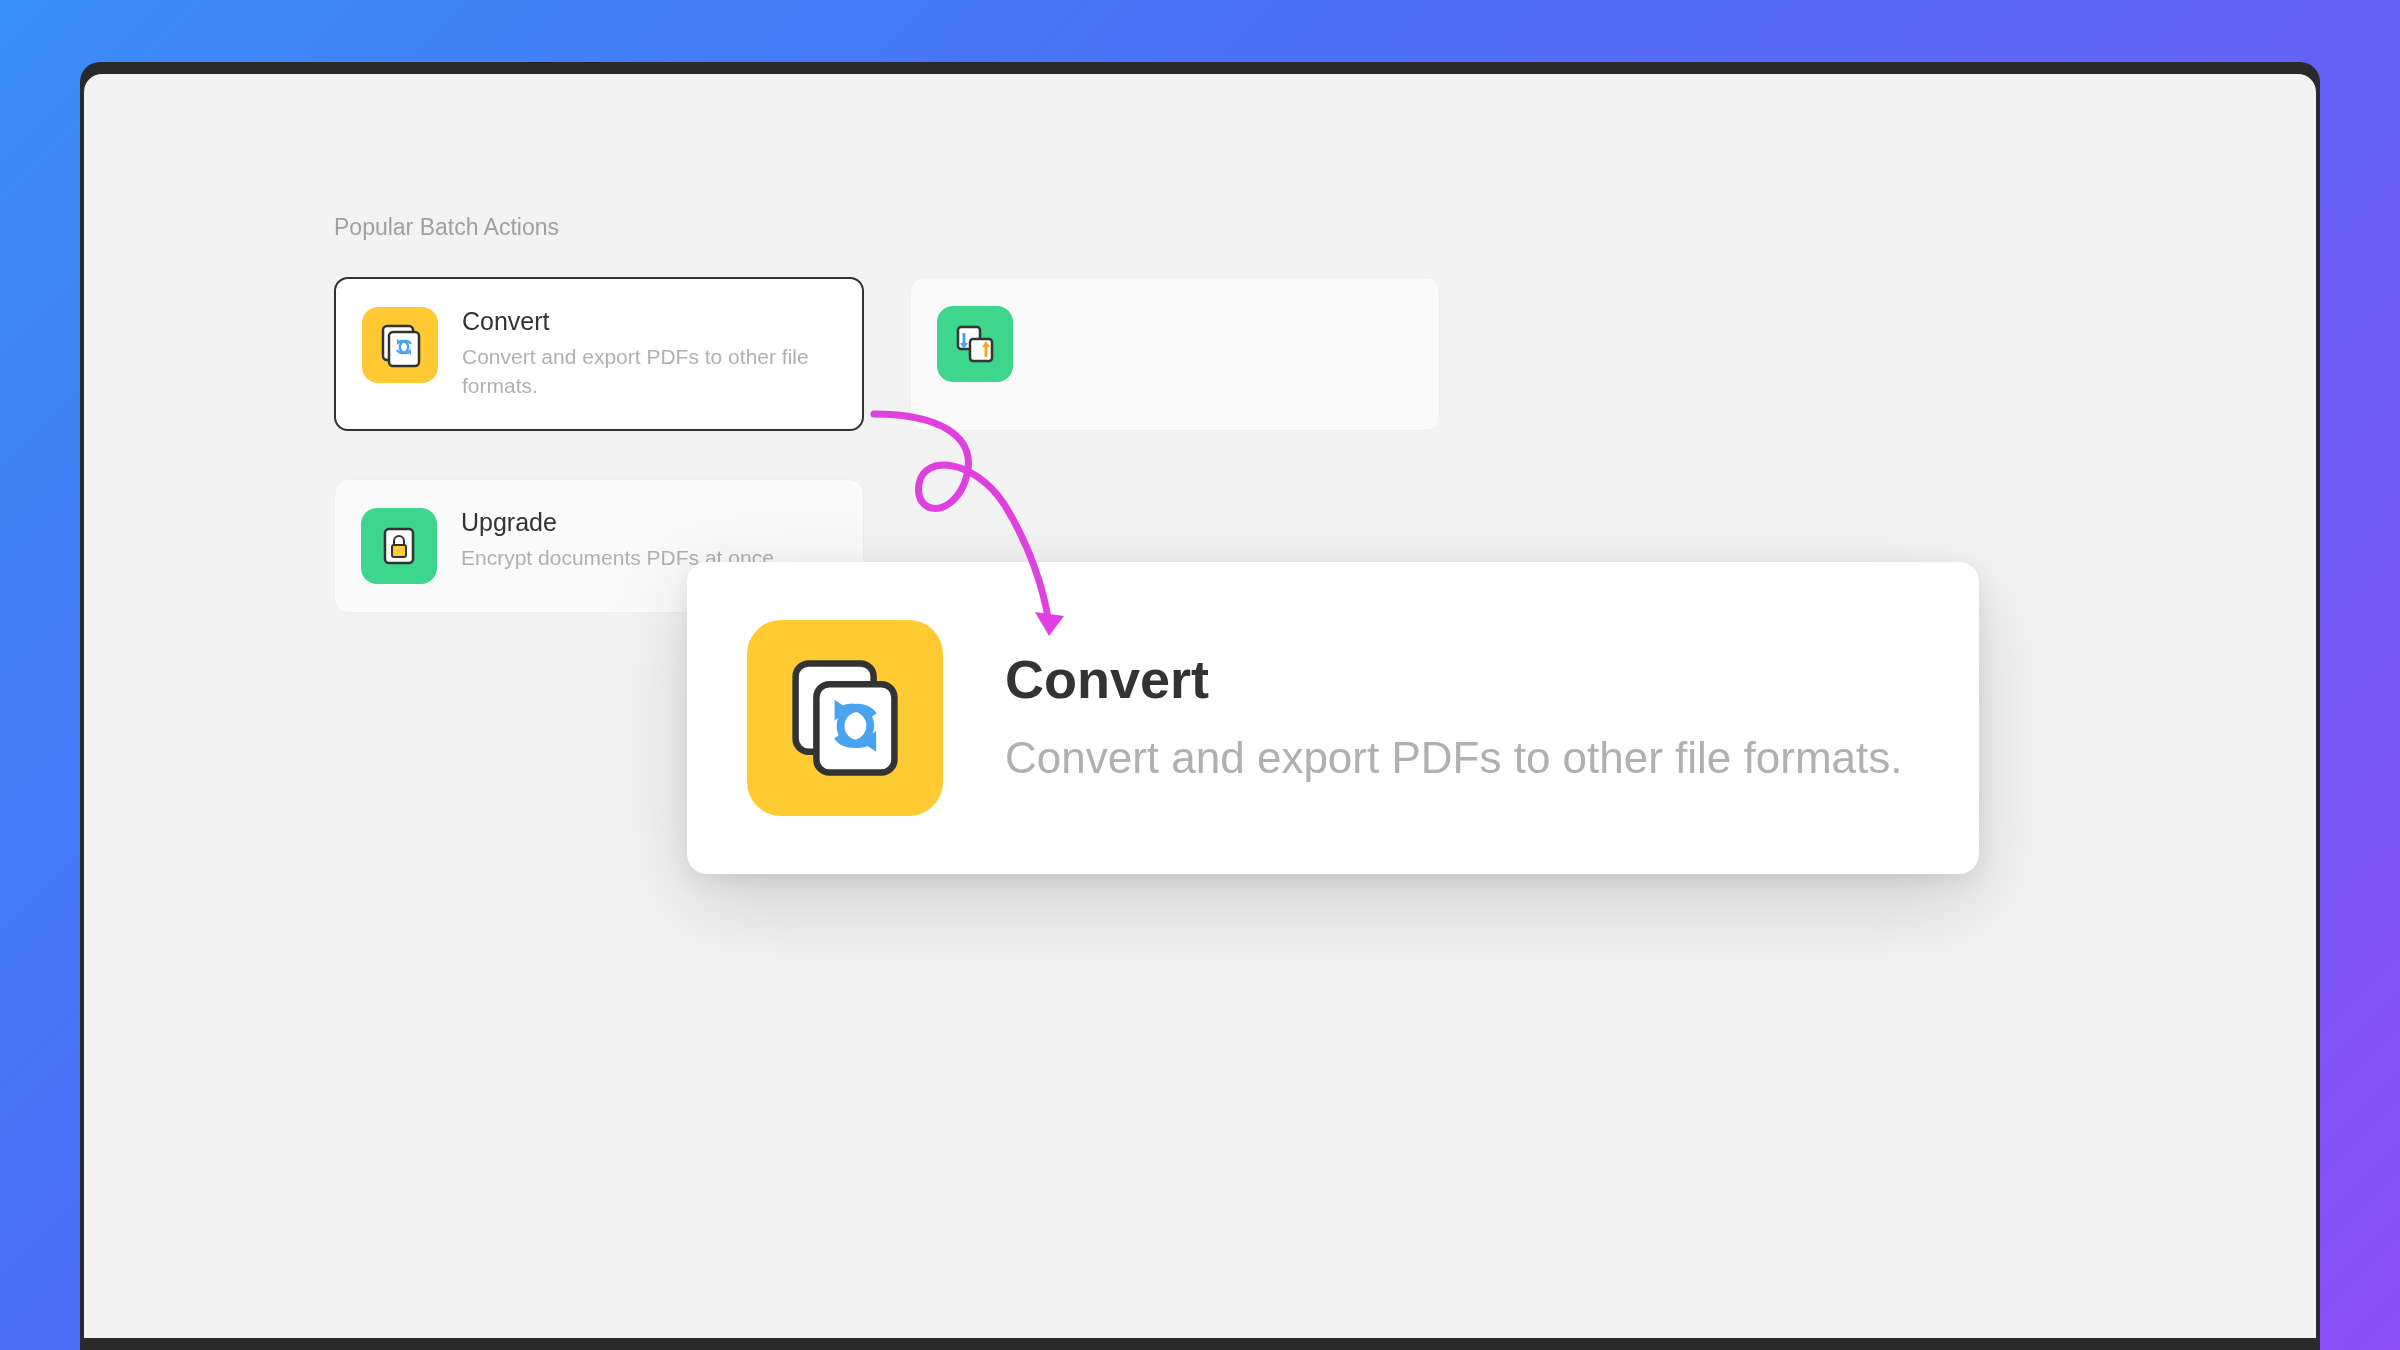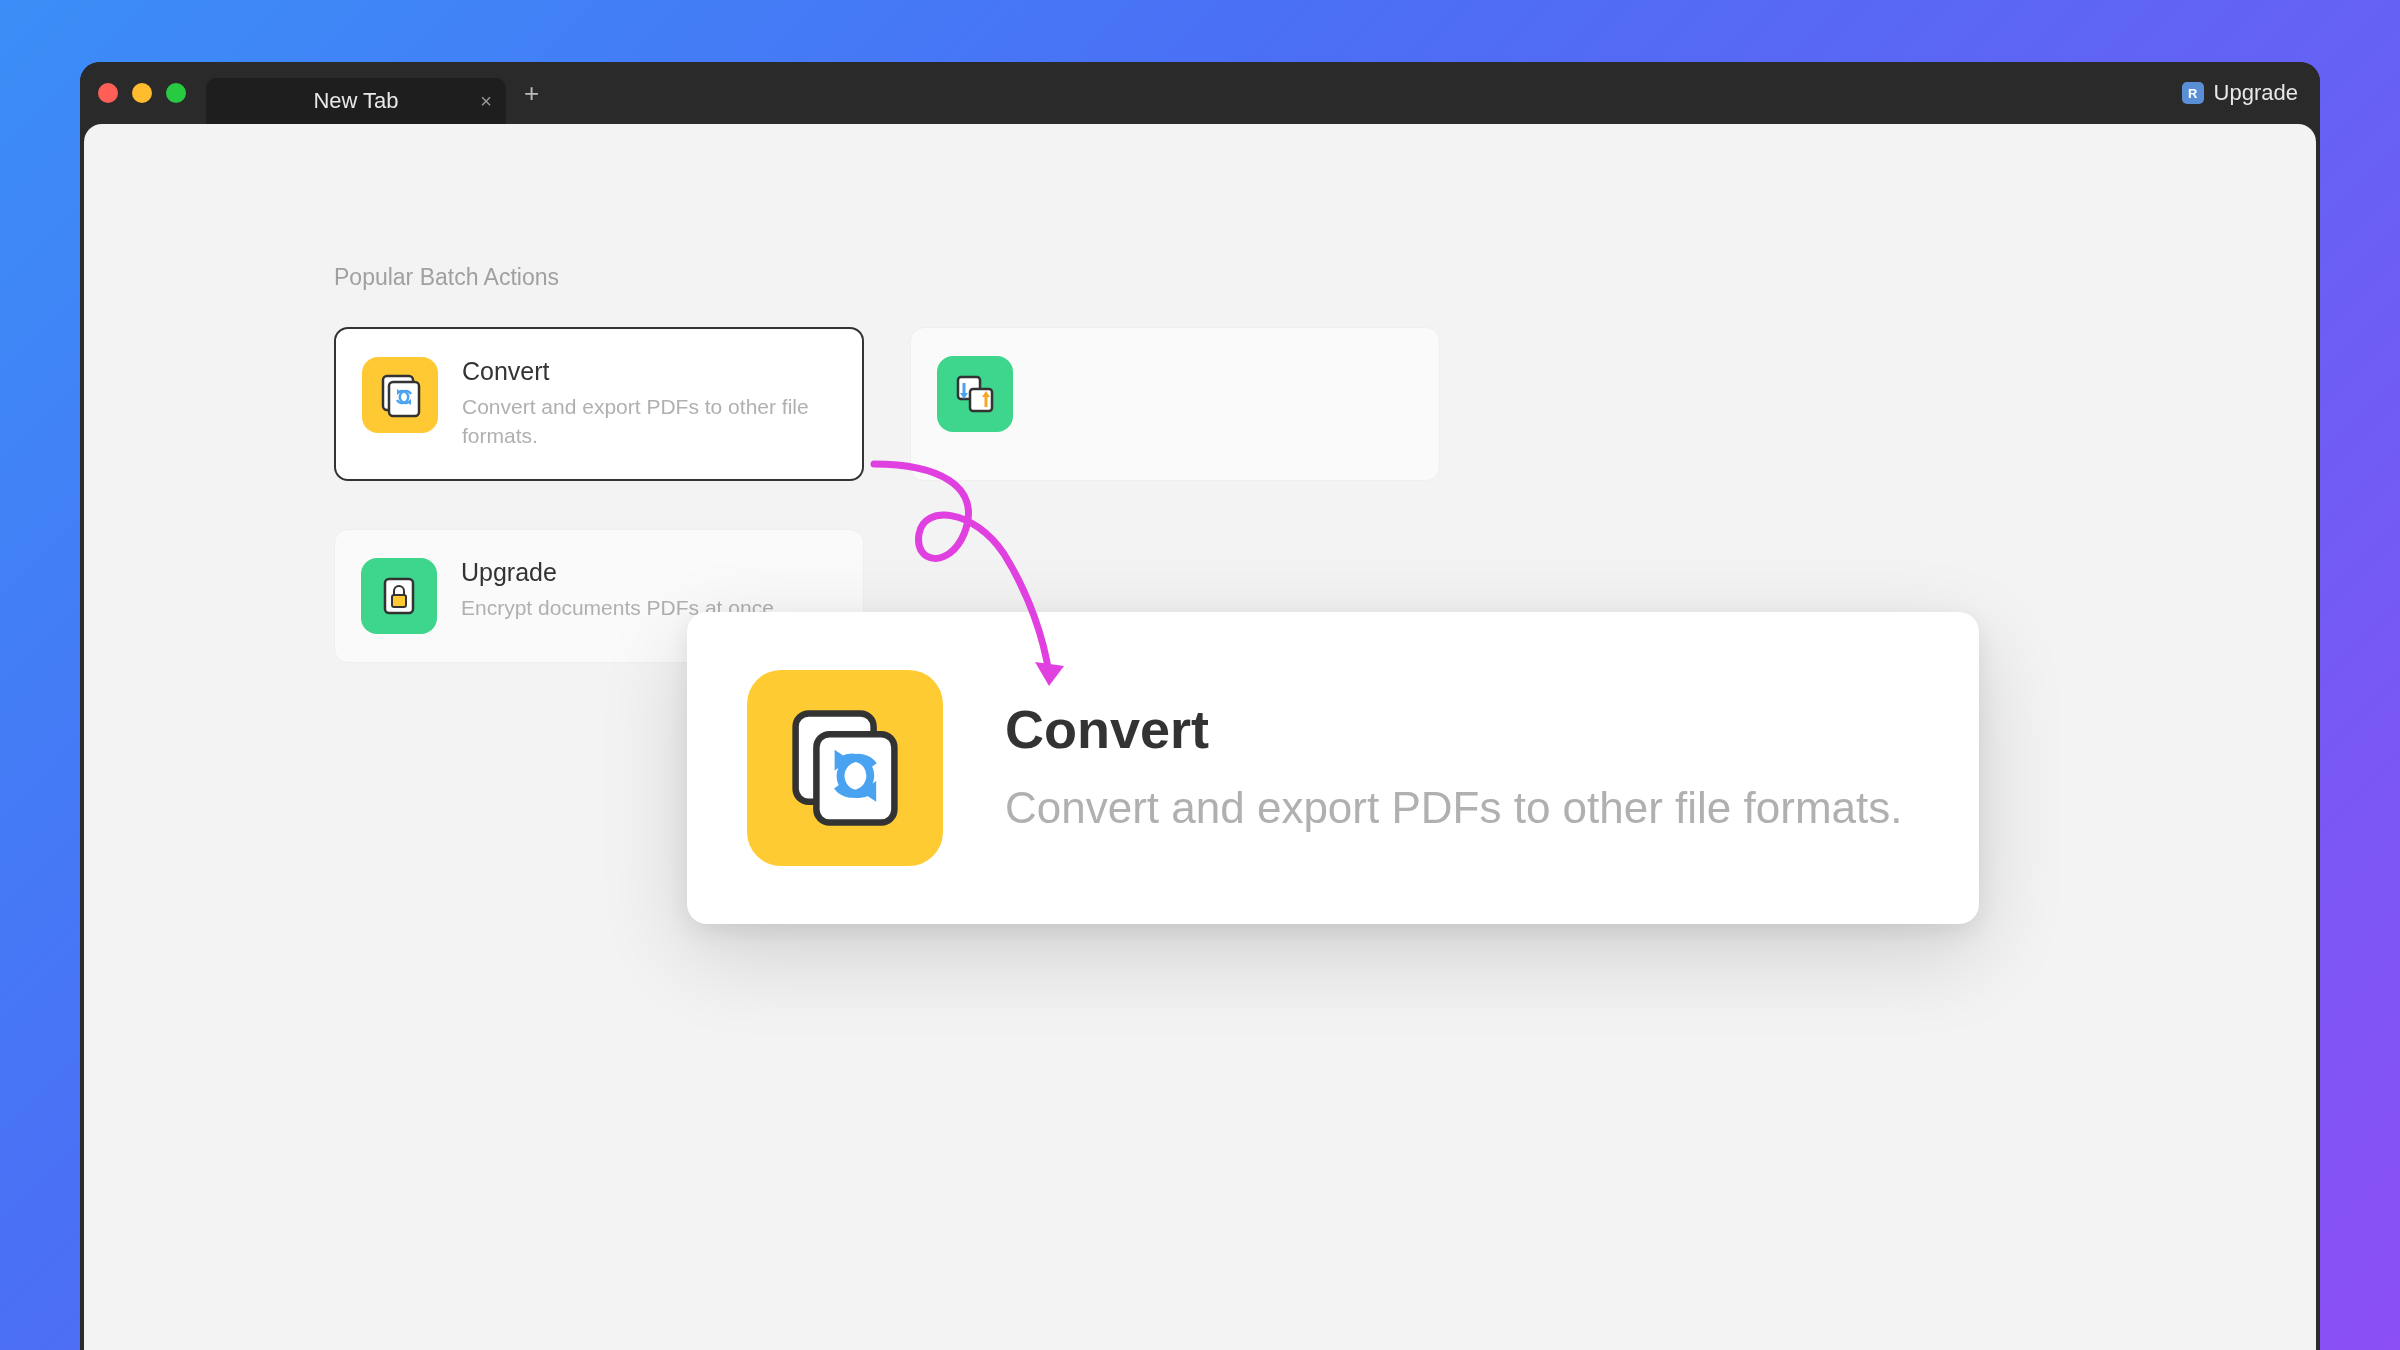--- a/index.html
+++ b/index.html
@@ -78,21 +78,21 @@
     .upgrade-badge {
       width: 22px; height: 22px; border-radius: 5px;
       background: #5A8FD8;
       display: flex; align-items: center; justify-content: center;
       color: #fff; font-size: 13px; font-weight: 600;
     }
     .content {
       flex: 1;
       background: #F3F3F3;
       border-radius: 18px 18px 0 0;
-      margin: 0 4px;
+      margin: 12px 4px;
       padding: 140px 250px 0 250px;
       position: relative;
     }
     .section-title {
       color: #A0A0A0;
       font-size: 23px;
       font-weight: 500;
       margin-bottom: 36px;
     }
     .cards-row {
@@ -153,36 +153,20 @@
       position: absolute;
       left: 780px;
       top: 330px;
       pointer-events: none;
     }
   </style>
 </head>
 <body>
 
 <div class="window">
-  <div class="titlebar">
-    <div class="traffic-lights">
-      <div class="traffic-light tl-red"></div>
-      <div class="traffic-light tl-yellow"></div>
-      <div class="traffic-light tl-green"></div>
-    </div>
-    <div class="tab">
-      <span>New Tab</span>
-      <span class="tab-close">×</span>
-    </div>
-    <div class="new-tab-btn">+</div>
-    <div class="upgrade-chip">
-      <span class="upgrade-badge">R</span>
-      <span>Upgrade</span>
-    </div>
-  </div>
 
   <div class="content">
     <div class="section-title">Popular Batch Actions</div>
 
     <div class="cards-row">
 
       <div class="card selected">
         <div class="card-icon ic-yellow">
           <svg width="50" height="50" viewBox="0 0 50 50">
             <rect x="8" y="6" width="30" height="34" rx="4" fill="#fff" stroke="#333" stroke-width="2.5"></rect>

